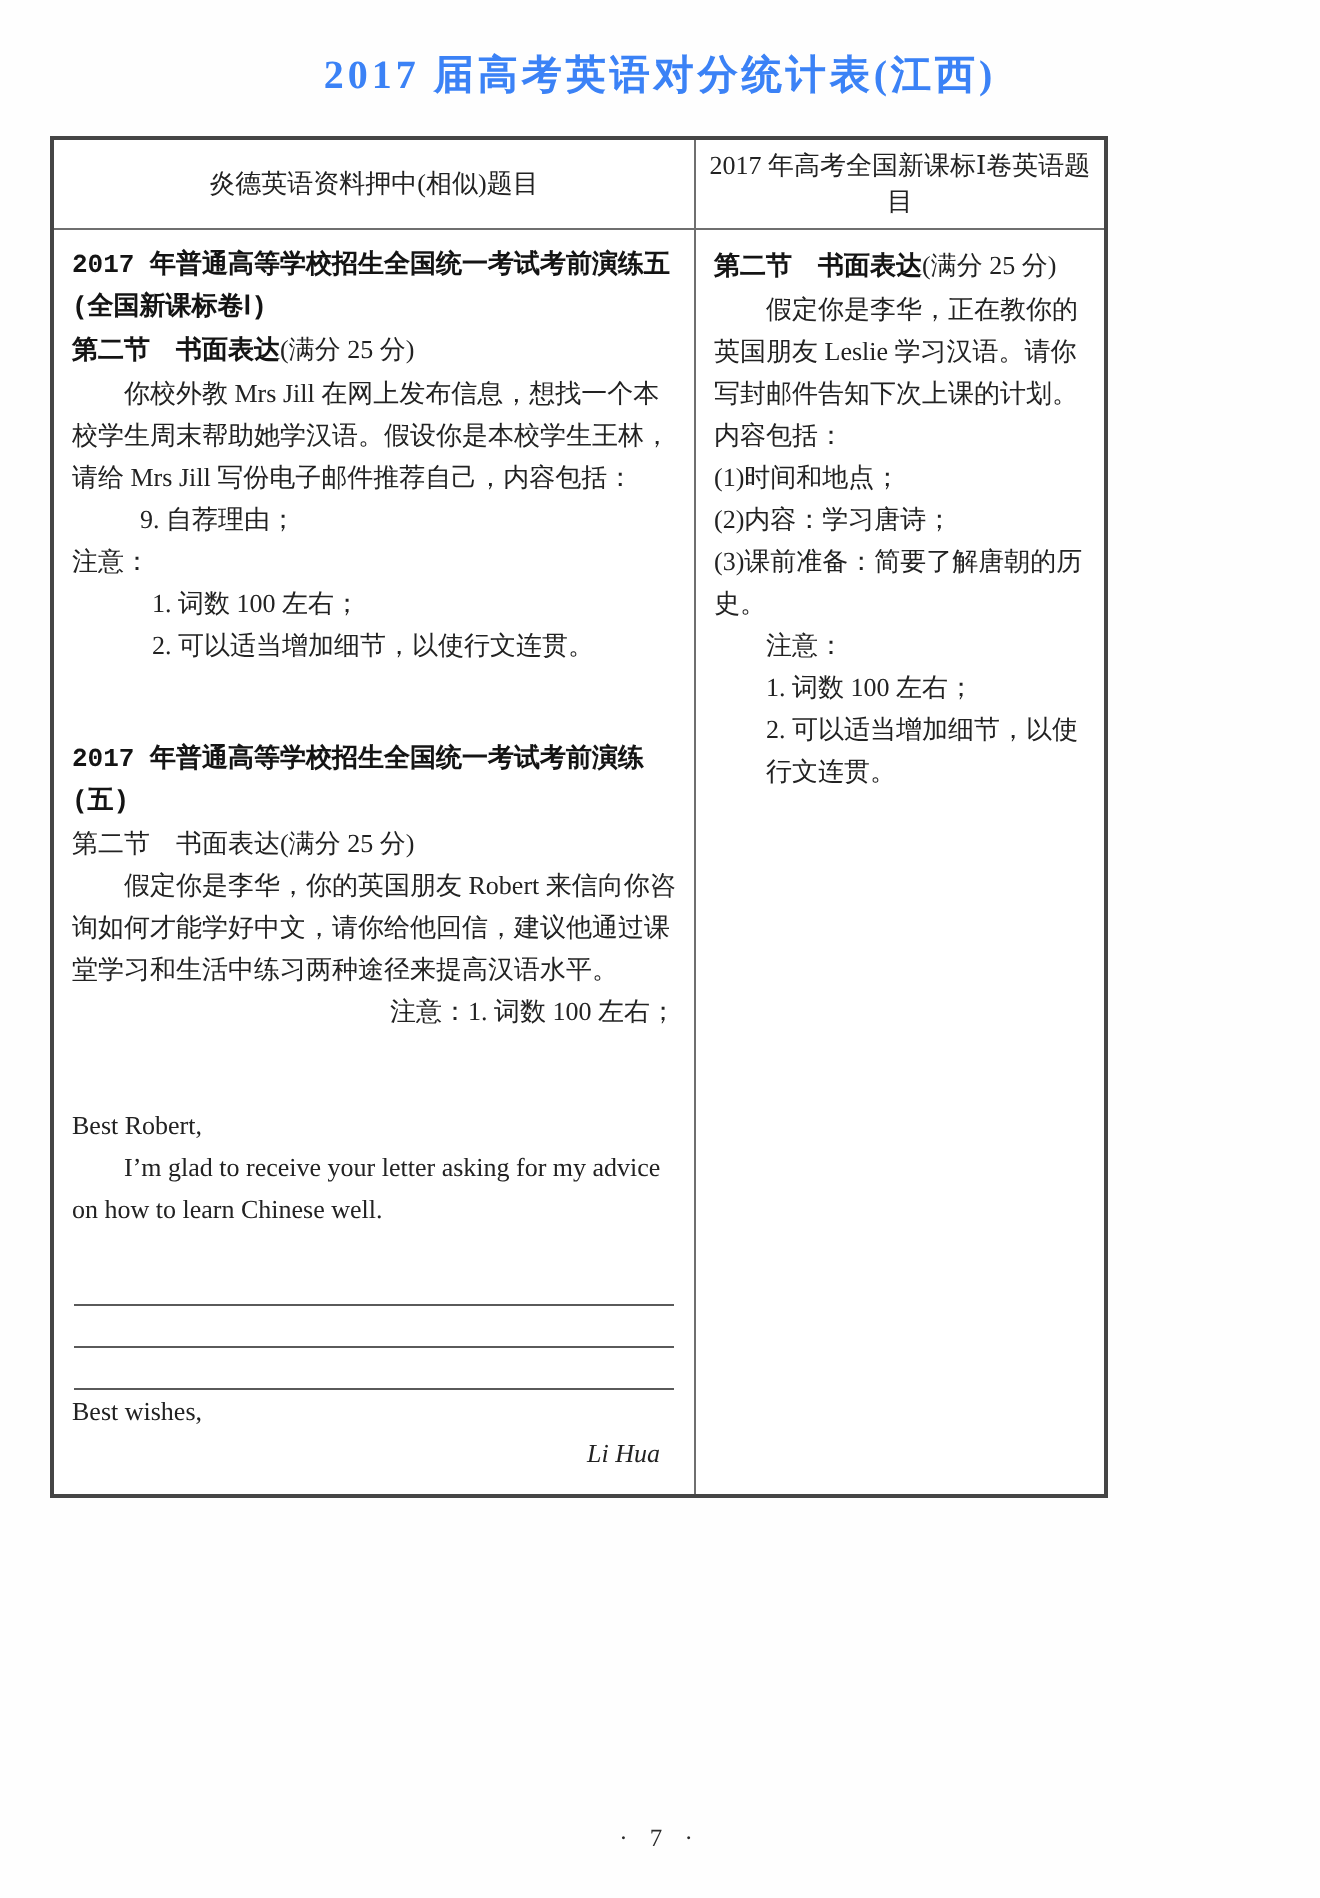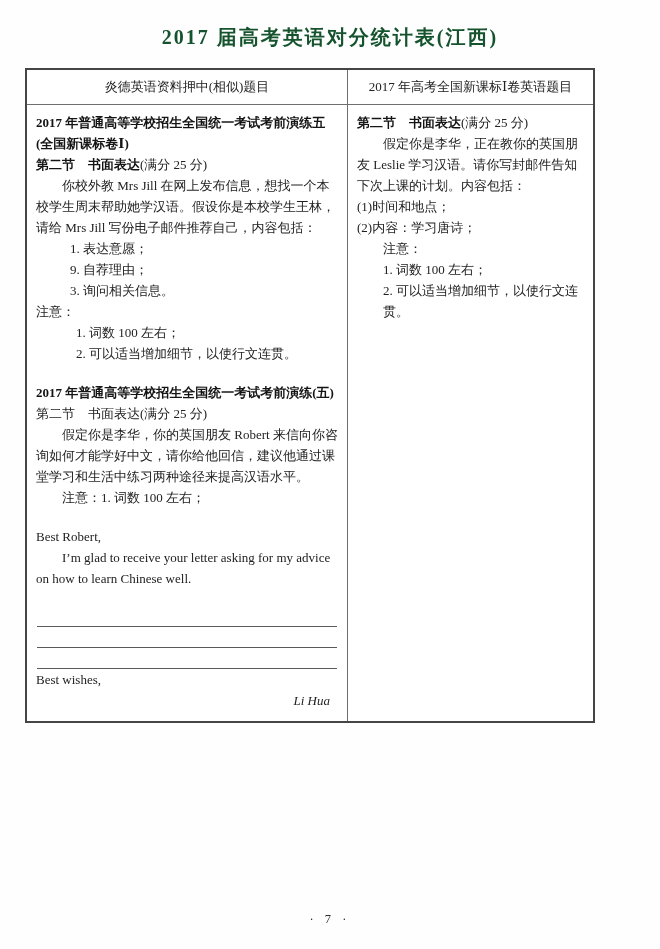--- a/index.html
+++ b/index.html
@@ -7,55 +7,55 @@
   body {
     width:660px; height:949px; position:relative;
     font-family:"Liberation Serif","DejaVu Serif",serif;
     color:#1e1e1e; font-size:13px;
   }
   .sheet { position:absolute; inset:0; background:#fefefe; }
 
   .page-title {
     position:absolute; top:24px; left:0; width:100%;
     text-align:center; font-size:20px; font-weight:bold;
-    letter-spacing:2px; color:#14532d;
+    letter-spacing:2px; color:#3b82f6;
   }
 
   .cmp-table {
-    position:absolute; top:68px; left:25px; width:570px;
+    position:absolute; top:68px; left:25px; width:529px;
     border:2px solid #454545;
     background:#fff;
   }
   .thead { display:flex; border-bottom:1px solid #6f6f6f; }
   .th {
     display:flex; align-items:center; justify-content:center;
     min-height:34px; font-size:13px; color:#222;
     padding:4px 6px; text-align:center;
   }
   .th-left { width:321px; border-right:1px solid #6f6f6f; }
   .th-right { flex:1; }
 
   .tbody { display:flex; min-height:607px; }
   .cell {
     font-size:13px; line-height:21px; color:#222;
     padding:7px 9px 10px 9px;
   }
   .cell-left { width:321px; border-right:1px solid #6f6f6f; }
   .cell-right { flex:1; }
 
-  .b { font-weight:bold; color:#141414; }
+  .b { font-weight:bold; color:#141414;font-family:Liberation Mono, monospace; }
   p { margin:0; }
   .indent-para { text-indent:26px; }
   .li1 { padding-left:34px; }      
   .note-li1 { padding-left:40px; } 
-  .note-inline { padding-left:26px; }  
+  .note-inline { padding-left:26px;text-align:right; }  
   .note-li2 { padding-left:52px; }     
   .r-note { padding-left:26px; }
 
-  .gap-lg { margin-top:18px; }
+  .gap-lg { margin-top:36px; }
 
   .answer-line {
     height:21px; border-bottom:1px solid #5a5a5a;
     margin:0 1px;
   }
   .answer-line.first { margin-top:17px; }
 
   .signature { text-align:right; padding-right:8px;font-style:italic; }
 
   .page-number {
@@ -77,23 +77,21 @@
       <div class="th th-left">炎德英语资料押中(相似)题目</div>
       <div class="th th-right">2017 年高考全国新课标Ⅰ卷英语题目</div>
     </div>
 
     <div class="tbody">
 
       <div class="cell cell-left">
         <p class="b">2017 年普通高等学校招生全国统一考试考前演练五(全国新课标卷Ⅰ)</p>
         <p><span class="b">第二节　书面表达</span><span>(满分 25 分)</span></p>
         <p class="indent-para">你校外教 Mrs Jill 在网上发布信息，想找一个本校学生周末帮助她学汉语。假设你是本校学生王林，请给 Mrs Jill 写份电子邮件推荐自己，内容包括：</p>
-        <p class="li1">1. 表达意愿；</p>
         <p class="li1">9. 自荐理由；</p>
-        <p class="li1">3. 询问相关信息。</p>
         <p>注意：</p>
         <p class="note-li1">1. 词数 100 左右；</p>
         <p class="note-li1">2. 可以适当增加细节，以使行文连贯。</p>
 
         <p class="b gap-lg">2017 年普通高等学校招生全国统一考试考前演练(五)</p>
         <p>第二节　书面表达(满分 25 分)</p>
         <p class="indent-para">假定你是李华，你的英国朋友 Robert 来信向你咨询如何才能学好中文，请你给他回信，建议他通过课堂学习和生活中练习两种途径来提高汉语水平。</p>
         <p class="note-inline">注意：1. 词数 100 左右；</p>
 
         <p class="gap-lg">Best Robert,</p>
@@ -105,20 +103,21 @@
 
         <p>Best wishes,</p>
         <p class="signature">Li Hua</p>
       </div>
 
       <div class="cell cell-right">
         <p><span class="b">第二节　书面表达</span><span>(满分 25 分)</span></p>
         <p class="indent-para">假定你是李华，正在教你的英国朋友 Leslie 学习汉语。请你写封邮件告知下次上课的计划。内容包括：</p>
         <p>(1)时间和地点；</p>
         <p>(2)内容：学习唐诗；</p>
+        <p>(3)课前准备：简要了解唐朝的历史。</p>
         <p class="r-note">注意：</p>
         <p class="r-note">1. 词数 100 左右；</p>
         <p class="r-note">2. 可以适当增加细节，以使行文连贯。</p>
       </div>
 
     </div>
   </div>
 
   <div class="page-number">· 7 ·</div>
 

